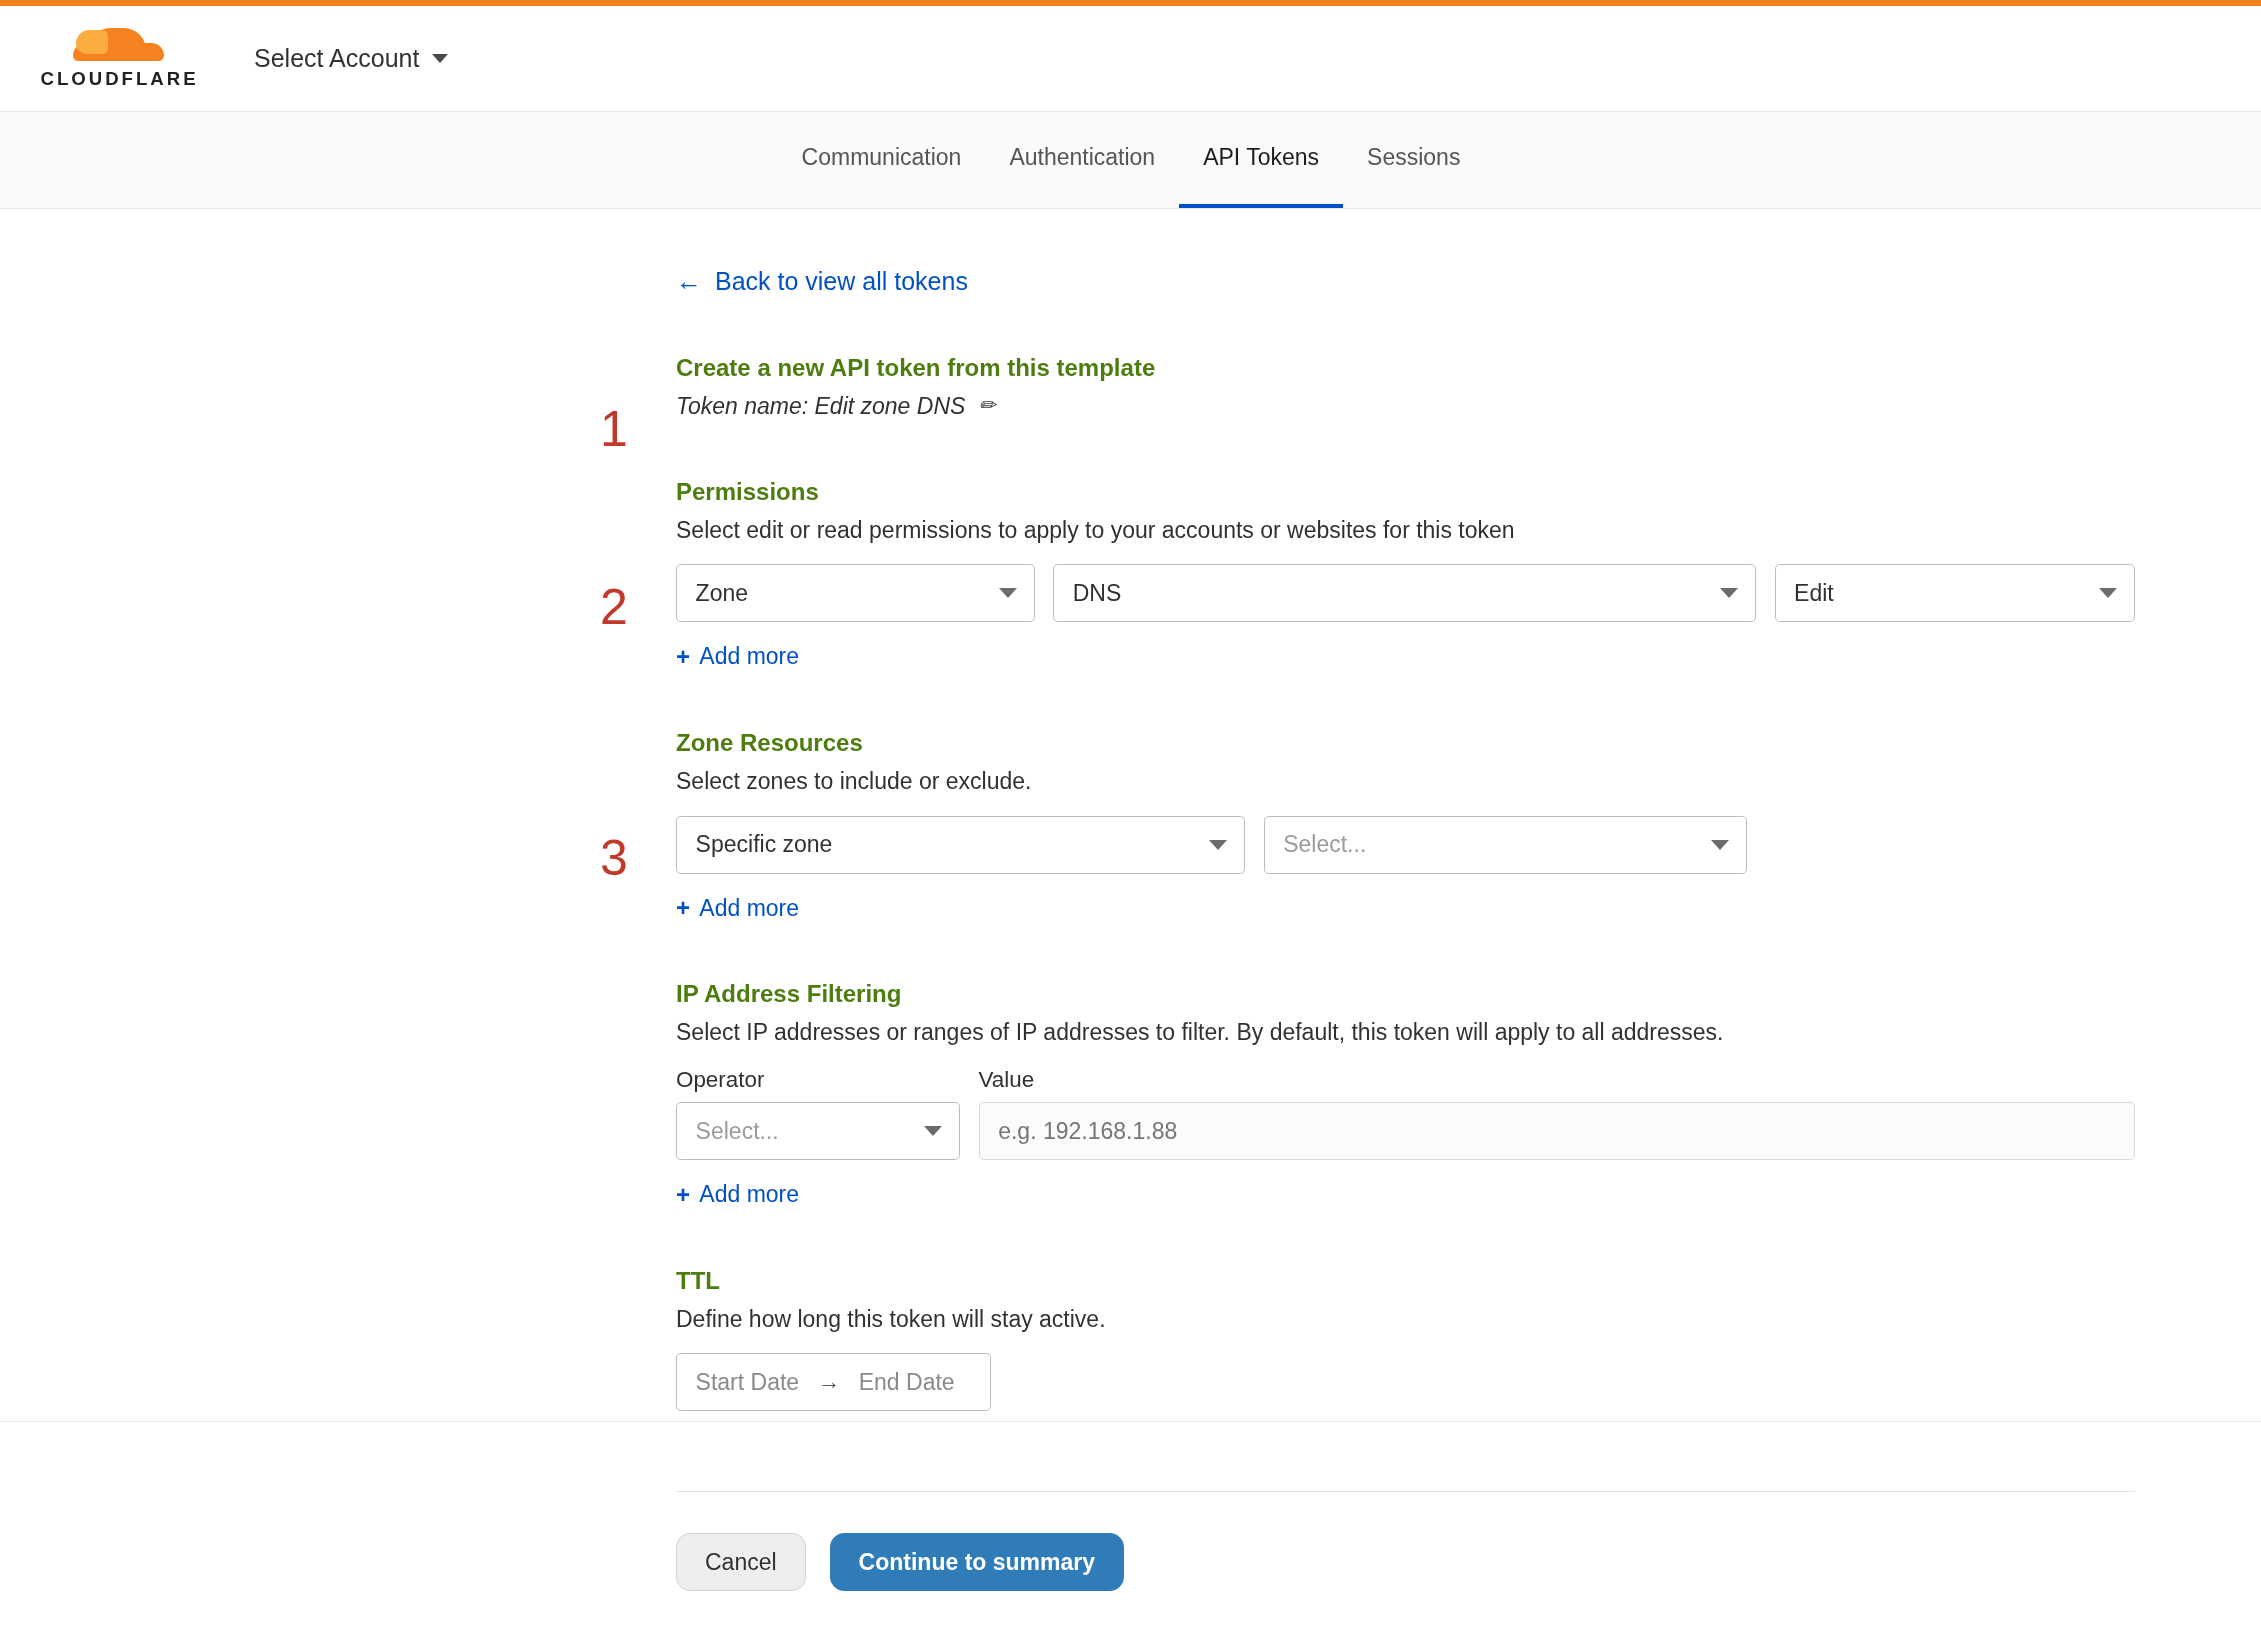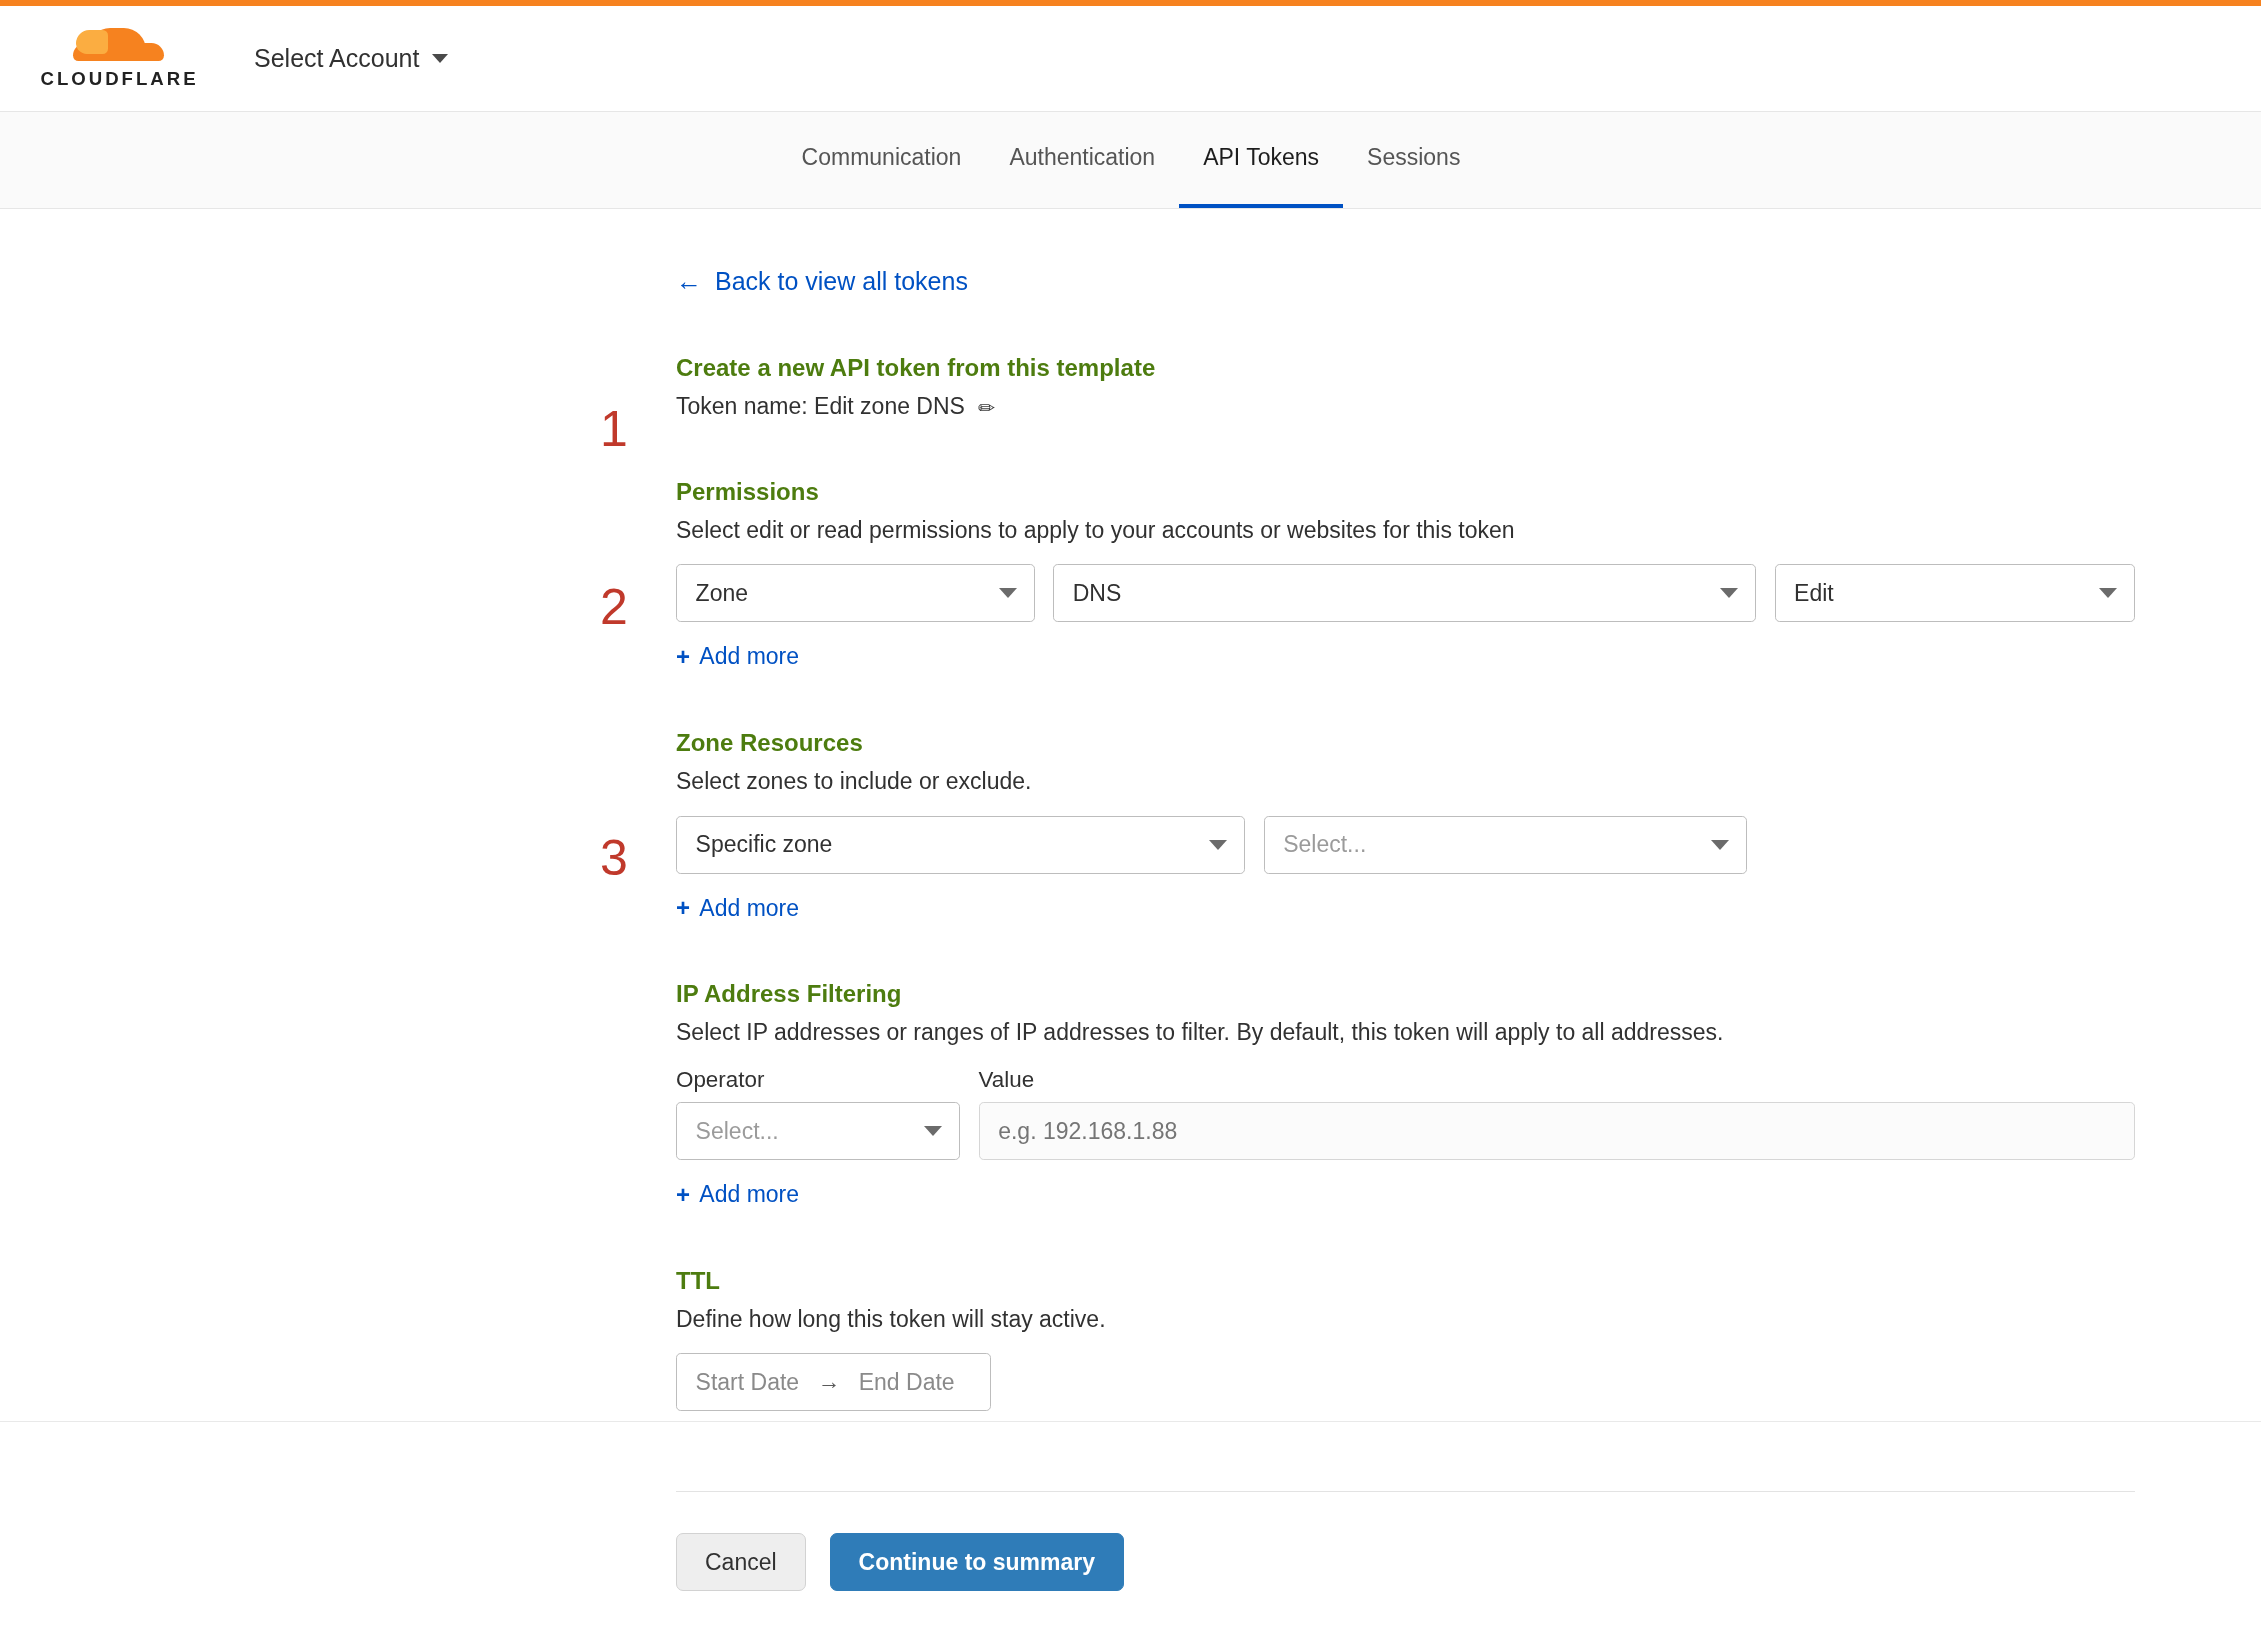--- a/index.html
+++ b/index.html
@@ -95,22 +95,22 @@
   .arrow-left { font-size: 26px; line-height: 1; }
 
   .section-title {
     font-size: 24px; font-weight: bold; color: #4d7c0f;
     margin-top: 58px; margin-bottom: 11.2px;
   }
   .section-sub {
     font-size: 23px; color: #313131; margin-bottom: 20.5px;
   }
   .token-name-row {
-    display: flex; align-items: flex-end; gap: 13px;
-    font-size: 23px; color: #313131;
+    display: flex; align-items: flex-start; gap: 13px;
+    font-size: 23px; color: #313131; font-style: italic;
   }
   .pencil { font-size: 20.5px; color: #3a3a3a; cursor: pointer; }
 
   .step-num {
     position: absolute;
     left: -76px;
     font-size: 50px; color: #c0392b; font-weight: 400;
     line-height: 1;
   }
 
@@ -165,21 +165,21 @@
   .arrow-right { color: #5a5a5a; font-size: 22.4px; }
 
   .divider {
     border-top: 0.9px solid #e3e3e3;
     margin-top: 80px;
   }
   .footer-btns {
     display: flex; gap: 24px; margin-top: 41px; padding-bottom: 47px;
   }
   .btn {
-    height: 58px; border-radius: 7px;
+    height: 58px; border-radius: 14px;
     display: inline-flex; align-items: center; justify-content: center;
     font-size: 23px; cursor: pointer;
     padding: 0 28px;
   }
   .btn-cancel { background: #eeeeee; border: 0.9px solid #d2d2d2; color: #313131; min-width: 127px; }
   .btn-primary { background: #2f7cb8; border: 0.9px solid #2f7cb8; color: #fff; font-weight: bold; min-width: 276px; }
 
   .bottom-strip {
     position: absolute; left: 0; bottom: 0; width: 2262px; height: 17px;
     background: #fff; border-top: 0.9px solid #e9e9e9;

